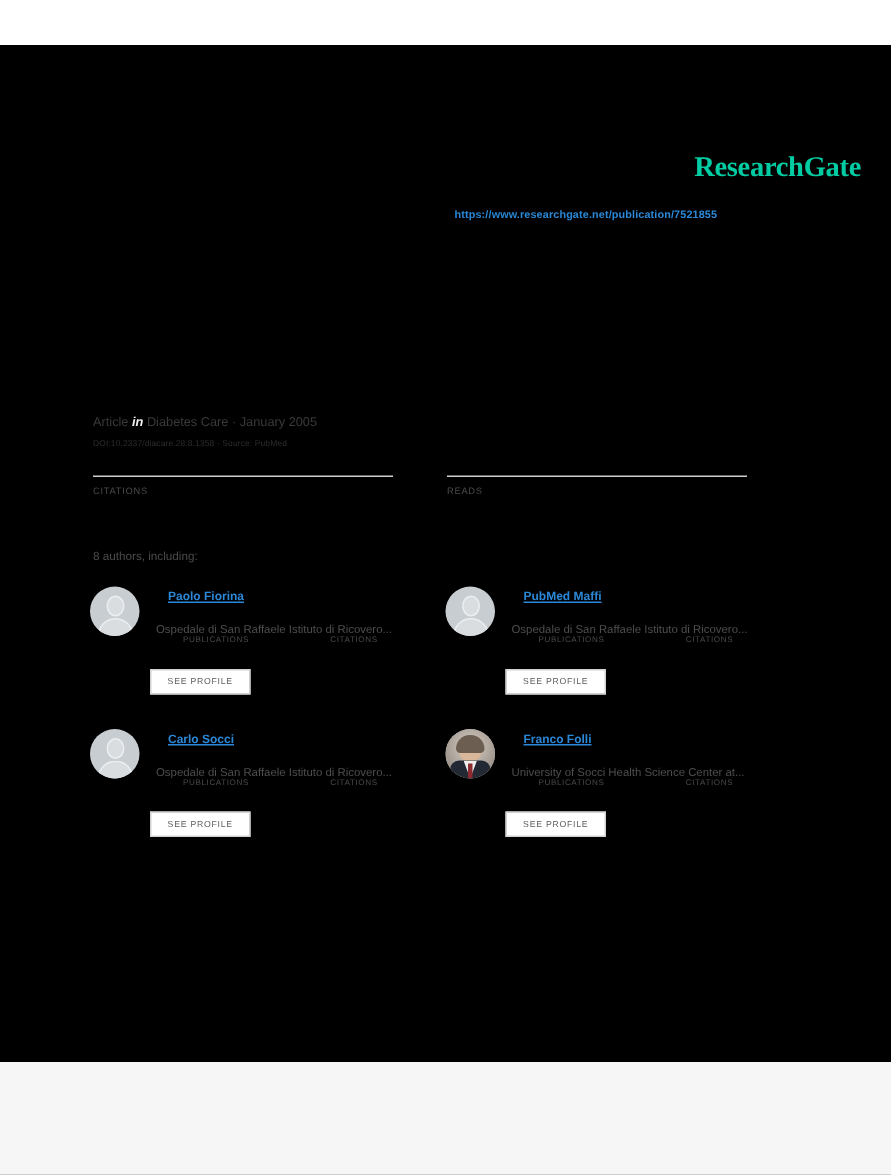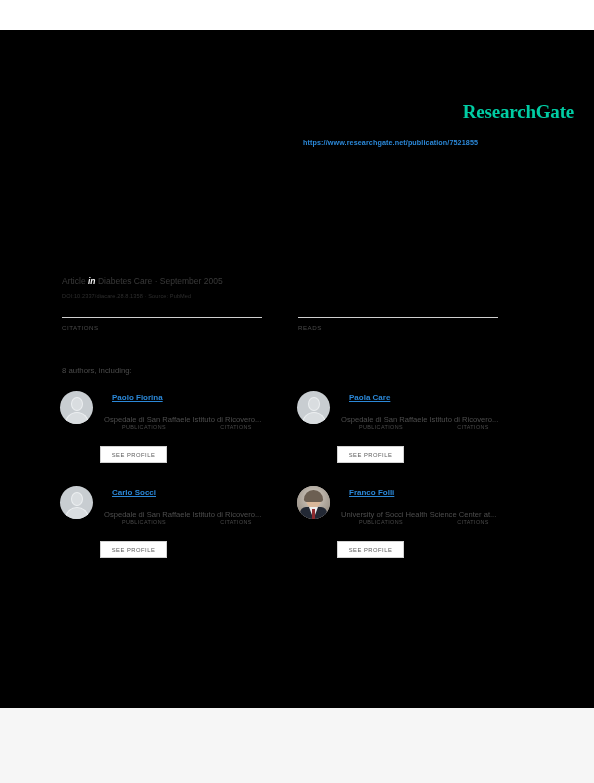--- a/index.html
+++ b/index.html
@@ -272,21 +272,21 @@
 
   <div class="rg-logo">ResearchGate</div>
 
   <a class="pub-url" href="#">https://www.researchgate.net/publication/7521855</a>
 
   <div class="article-title"></div>
 
   <div class="article-line">
     <span class="lbl">Article</span>
     <span class="in-word">in</span>
-    <span class="jrn">Diabetes Care · September 2005</span>
+    <span class="jrn">Diabetes Care · January 2005</span>
   </div>
 
   <div class="doi-line">DOI:10.2337/diacare.28.8.1358 · Source: PubMed</div>
 
   <div class="metric citations">
     <div class="num"></div>
     <div class="rule"></div>
     <div class="lbl">CITATIONS</div>
   </div>
 
@@ -316,21 +316,21 @@
       </div>
     </div>
     <div class="see-profile">SEE PROFILE</div>
   </div>
 
   <div class="author a1">
     <div class="avatar">
       <div class="head"></div>
         <div class="body"></div>
     </div>
-    <a class="author-name" href="#">Paola Care</a>
+    <a class="author-name" href="#">PubMed Maffi</a>
     <div class="author-affil">Ospedale di San Raffaele Istituto di Ricovero...</div>
     <div class="author-stats">
       <div class="stat pubs">
         <div class="sv"></div>
         <div class="sl">PUBLICATIONS</div>
       </div>
       <div class="stat cits">
         <div class="sv"></div>
         <div class="sl">CITATIONS</div>
       </div>

